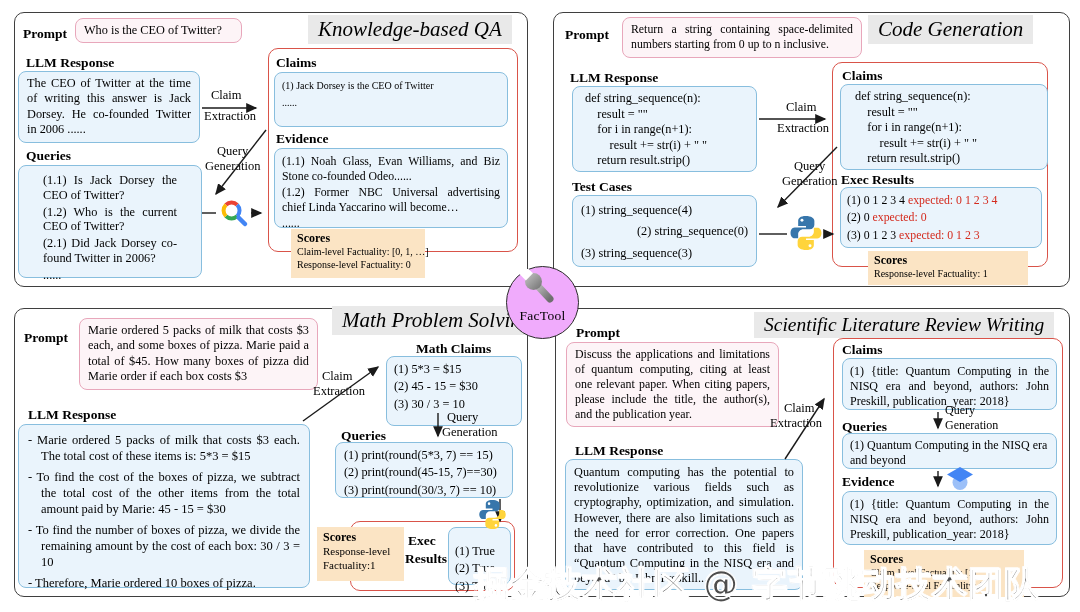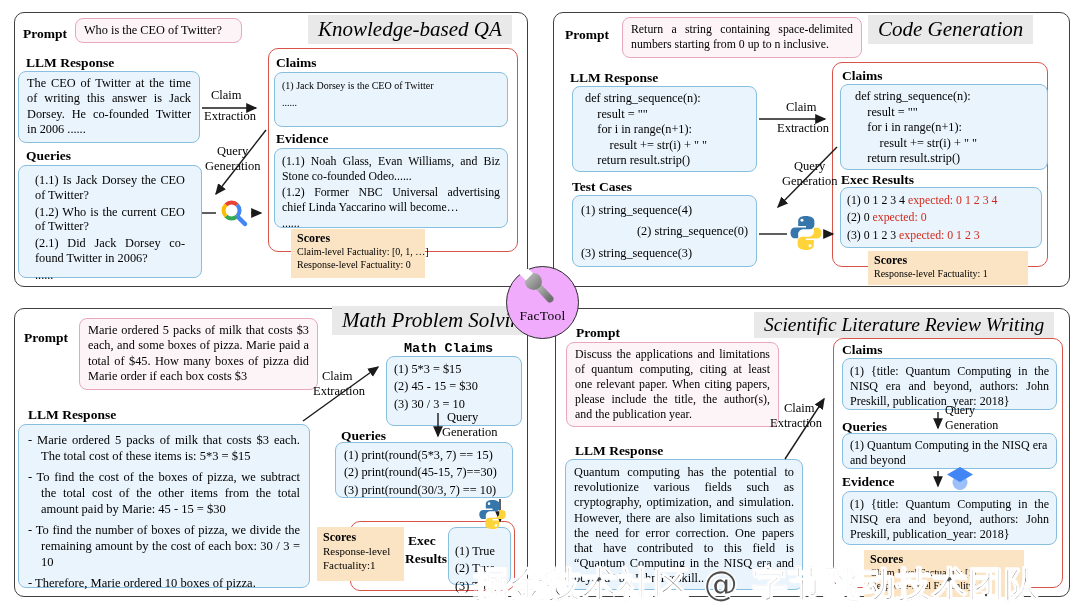--- a/index.html
+++ b/index.html
@@ -44,21 +44,21 @@
 <div class="q" style="left:555px;top:308px;width:515px;height:289px;"></div>
 
 <div class="lbl" style="left:23px;top:26px;">Prompt</div>
 <div class="pinkbox" style="left:75px;top:18px;width:167px;white-space:nowrap;">Who is the CEO of Twitter?</div>
 <div class="title" style="left:308px;top:15px;">Knowledge-based QA</div>
 
 <div class="lbl" style="left:26px;top:55px;">LLM Response</div>
 <div class="bluebox just" style="left:18px;top:71px;width:182px;min-height:69px;">The CEO of Twitter at the time of writing this answer is Jack Dorsey. He co-founded Twitter in 2006 ......</div>
 
 <div class="lbl" style="left:26px;top:148px;">Queries</div>
-<div class="bluebox" style="left:18px;top:165px;width:184px;height:113px;line-height:14.8px;padding:5px 16px;">
+<div class="bluebox" style="left:18px;top:165px;width:184px;height:113px;line-height:14.8px;padding:5px 24px;">
   <div class="item just">(1.1) Is Jack Dorsey the CEO of Twitter?</div>
   <div class="item just">(1.2) Who is the current CEO of Twitter?</div>
   <div class="item just">(2.1) Did Jack Dorsey co-found Twitter in 2006?</div>
   <div class="item">......</div>
 </div>
 
 <div class="conn" style="left:211px;top:88px;">
   <div>Claim</div>
   <div style="margin-top:6px;margin-left:-7px;">Extraction</div>
 </div>
@@ -139,21 +139,21 @@
   <div class="mitem">- Marie ordered 5 packs of milk that costs $3 each. The total cost of these items is: 5*3 = $15</div>
   <div class="mitem">- To find the cost of the boxes of pizza, we subtract the total cost of the other items from the total amount paid by Marie: 45 - 15 = $30</div>
   <div class="mitem">- To find the number of boxes of pizza, we divide the remaining amount by the cost of each box: 30 / 3 = 10</div>
   <div class="mitem">- Therefore, Marie ordered 10 boxes of pizza.</div>
 </div>
 
 <div class="conn" style="left:322px;top:369px;">
   <div>Claim</div>
   <div style="margin-left:-9px;">Extraction</div>
 </div>
-<div class="lbl" style="left:404px;top:341px;font-family:Liberation Mono, monospace;">Math Claims</div>
+<div class="lbl" style="left:416px;top:341px;">Math Claims</div>
 <div class="bluebox nowrap" style="left:386px;top:356px;width:136px;height:70px;padding:3px 7px;">
   <div class="item">(1) 5*3 = $15</div>
   <div class="item">(2) 45 - 15 = $30</div>
   <div class="item">(3) 30 / 3 = 10</div>
 </div>
 <div class="conn" style="left:447px;top:410px;">
   <div>Query</div>
   <div style="margin-left:-5px;">Generation</div>
 </div>
 <div class="lbl" style="left:341px;top:428px;">Queries</div>

